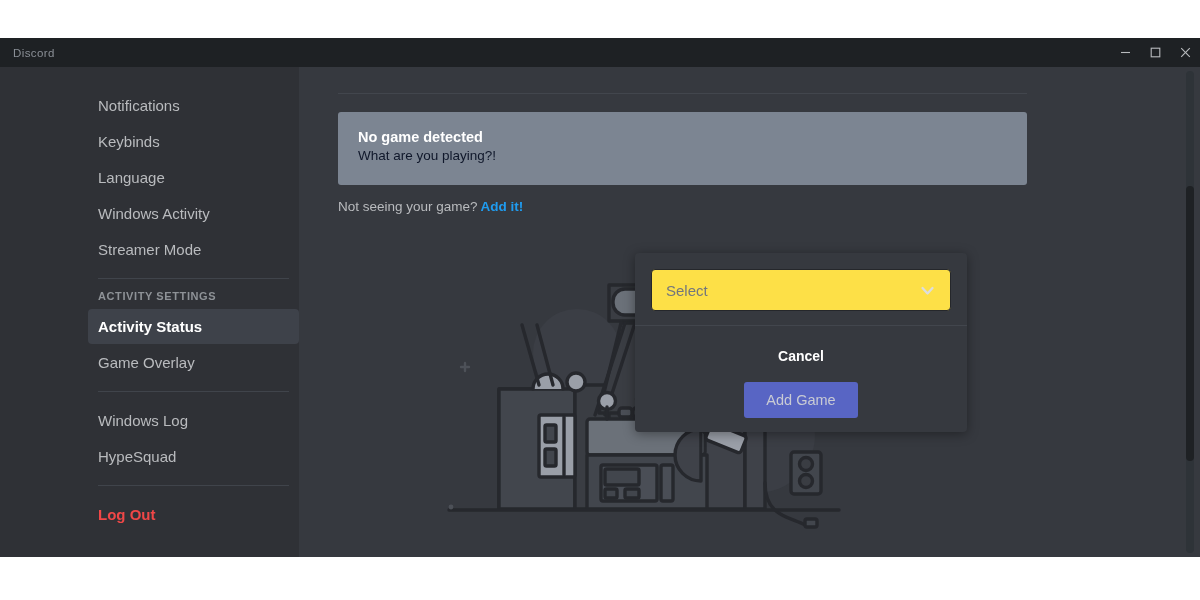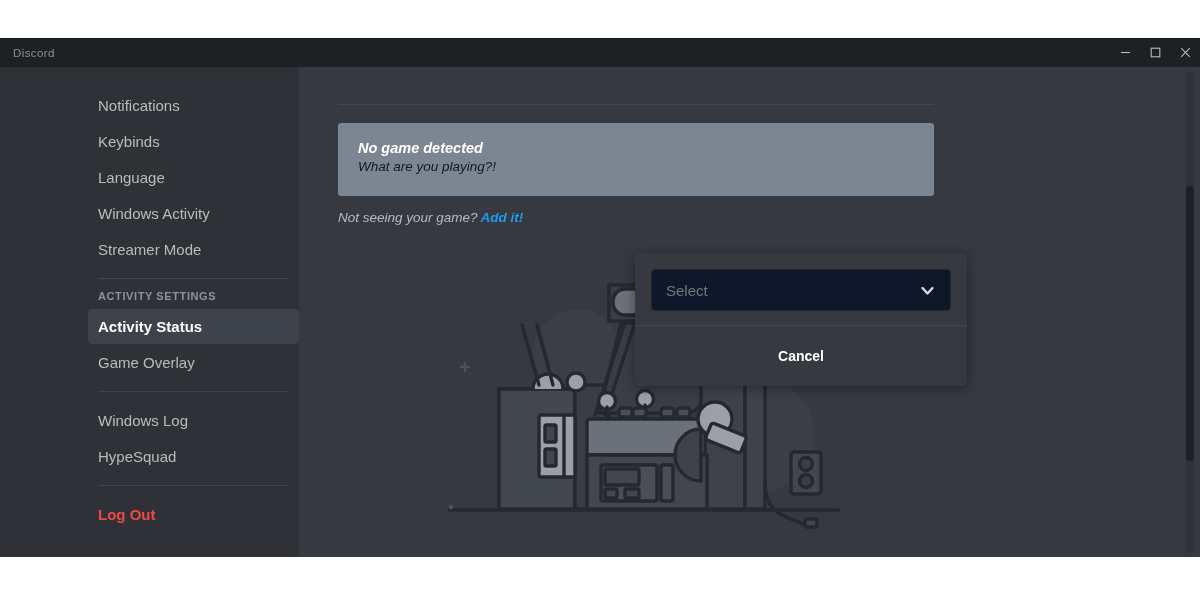--- a/index.html
+++ b/index.html
@@ -127,23 +127,22 @@
     left: 140px;
     top: 200px;
     width: 430px;
     height: 290px;
     pointer-events: none;
   }
 
   #main-inner {
     position: absolute;
     left: 39px;
-    top: 16px;
-    width: 596px;
-    font-style: italic;
+    top: 5px;
+    width: 689px;
   }
 
   #top-divider {
     height: 1px;
     background: #42464d;
     margin-top: 21px;
   }
 
   
   #no-game-banner {
@@ -184,21 +183,21 @@
     top: 186px;
     width: 332px;
     background: #36393f;
     border-radius: 4px;
     box-shadow: 0 2px 12px rgba(0,0,0,0.38);
     z-index: 20;
   }
   #popup-body { padding: 16px 16px 0 16px; }
   #game-select {
     height: 42px;
-    background: #0f172a;
+    background: #fde047;
     border: 1px solid #25272b;
     border-radius: 4px;
     display: flex;
     align-items: center;
     padding: 0 14px;
     cursor: pointer;
   }
   #game-select-value {
     flex: 1 1 auto;
     font-size: 15px;
@@ -426,20 +425,21 @@
             <span id="game-select-value">Select</span>
             <span id="chevron-down-icon">
               <svg width="17" height="17" viewBox="0 0 17 17">
                   <polyline points="3.5,6 8.5,11.5 13.5,6" fill="none" stroke="currentColor" stroke-width="2.3" stroke-linecap="round" stroke-linejoin="round"></polyline>
                 </svg>
             </span>
           </div>
         </div>
         <div id="popup-footer">
           <button id="cancel-button">Cancel</button>
+          <button id="add-game-button">Add Game</button>
         </div>
       </div>
 
       <div id="scrollbar-track">
         <div id="scrollbar-thumb"></div>
       </div>
 
     </section>
   </div>
 </div>

